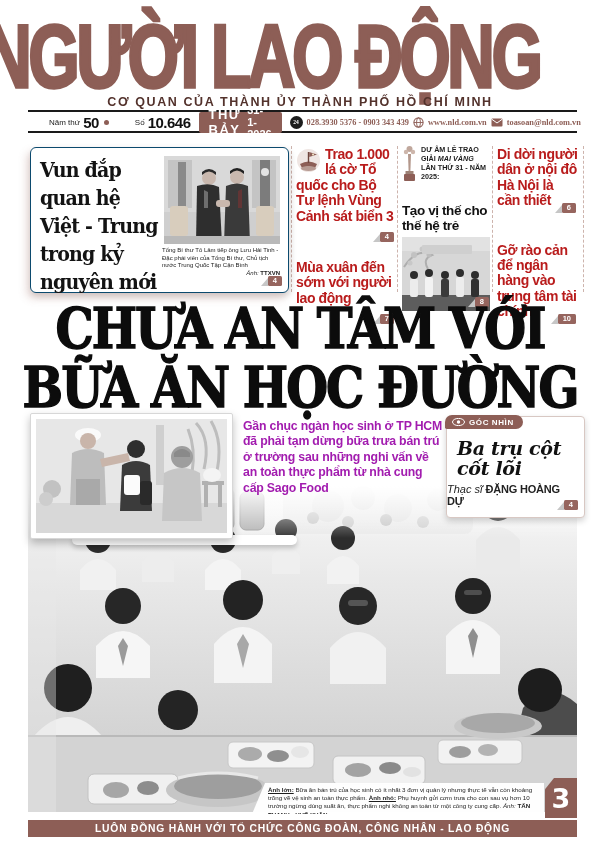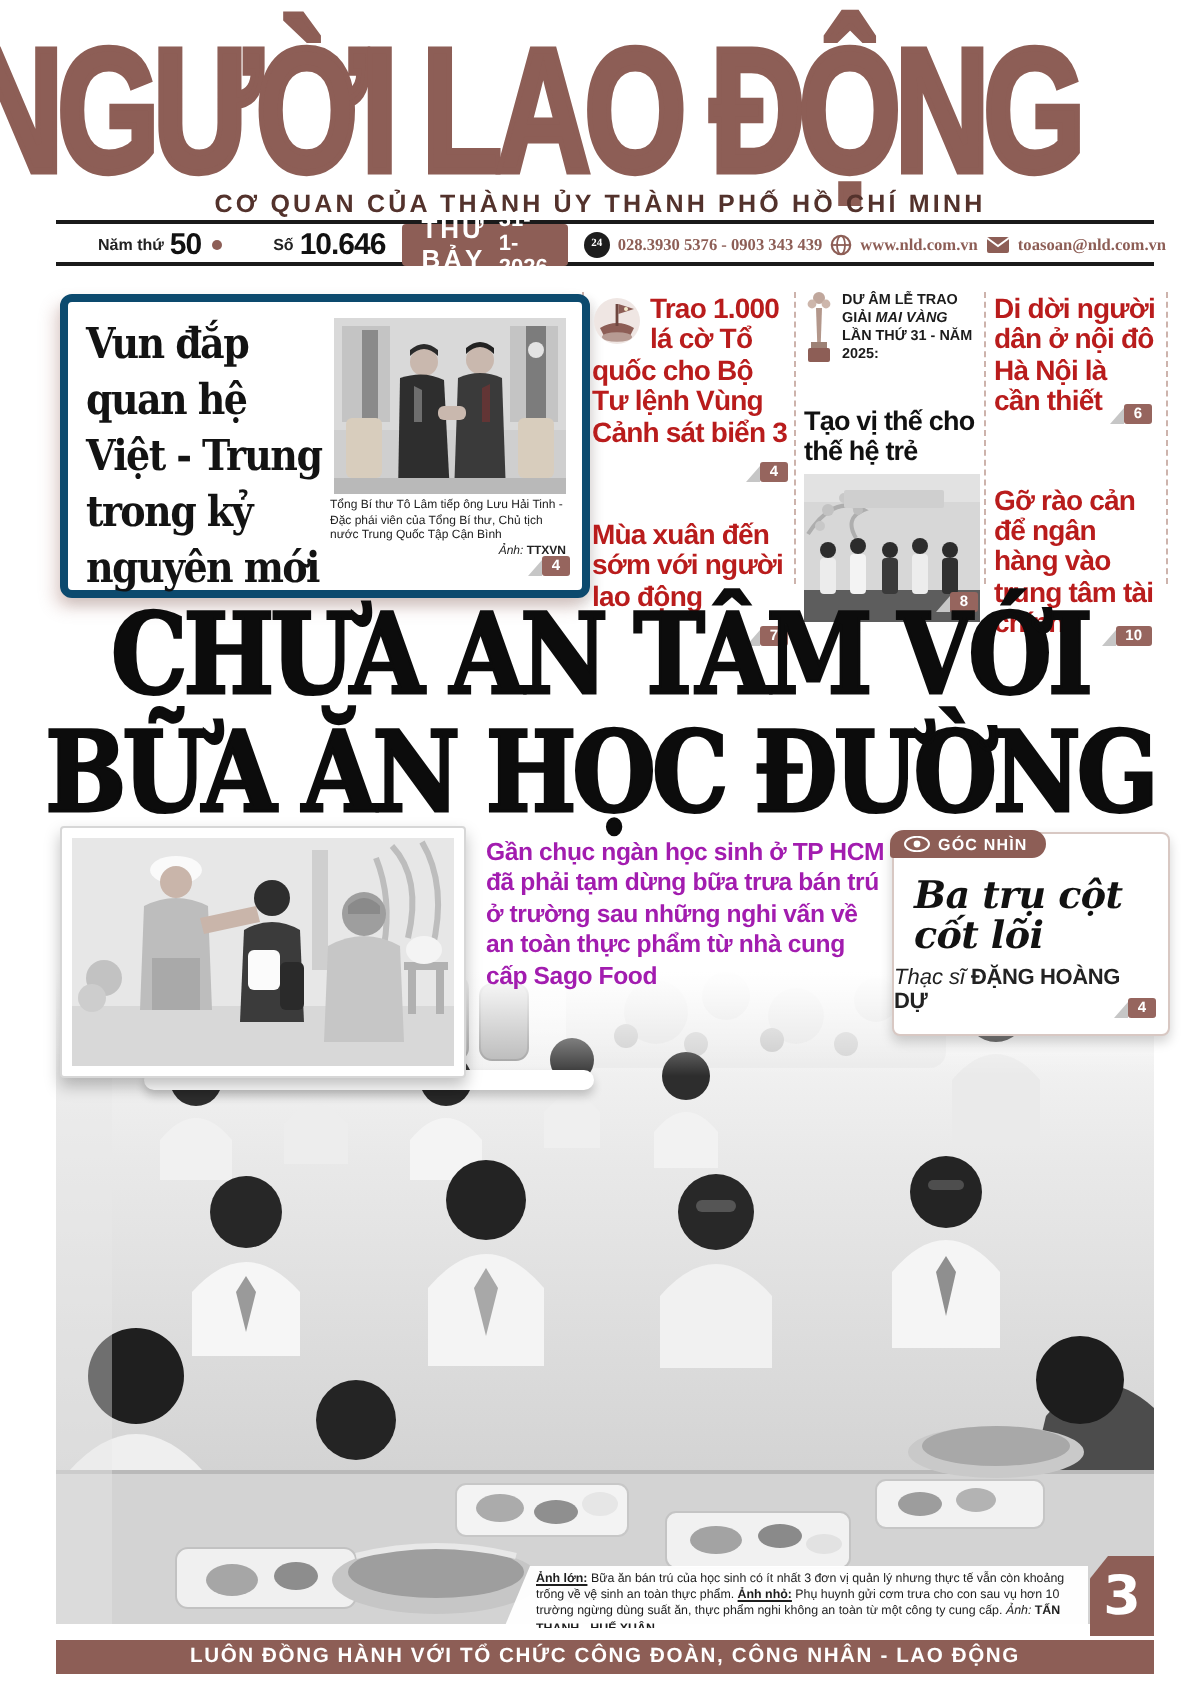--- a/index.html
+++ b/index.html
@@ -12,35 +12,35 @@
   .masthead-title{display:inline-block;font-family:"Liberation Sans",sans-serif;font-weight:bold;
     font-size:62px;letter-spacing:-3px;color:#8d5e56;-webkit-text-stroke:2.4px #8d5e56;
     transform:scale(1.06,1.42);transform-origin:center top;white-space:nowrap;}
   .tagline{left:0;top:95px;width:600px;text-align:center;font-size:12.5px;font-weight:bold;
     letter-spacing:1.6px;color:#53322c;}
 
   
   .rule{background:#1a1a1a;height:2px;}
   .dateline{left:28px;top:113px;width:549px;height:18px;display:flex;align-items:center;}
   .dl-left{display:flex;align-items:center;gap:3px;white-space:nowrap;}
-  .dl-small{font-size:8px;font-weight:bold;color:#222;padding-left:21px;}
+  .dl-small{font-size:8px;font-weight:normal;color:#222;padding-left:21px;}
   .dl-big{font-size:15px;font-weight:bold;color:#111;letter-spacing:-0.5px;}
   .dl-dot{width:5px;height:5px;border-radius:50%;background:#8d5e56;margin:0 2px;}
   .day-block{margin-left:8px;background:#8d5e56;color:#fff;height:21px;display:flex;
     align-items:center;gap:6px;padding:0 10px;border-radius:2px;}
   .day-name{font-size:13px;font-weight:bold;letter-spacing:1.5px;}
   .day-date{font-size:11px;font-weight:bold;}
   .dl-right{margin-left:8px;display:flex;align-items:center;gap:4px;color:#8d5e56;
     font-size:8.3px;font-weight:bold;white-space:nowrap;font-family:Liberation Serif, serif;}
   .phone-circle{width:13px;height:13px;border-radius:50%;background:#1d1d1d;color:#fff;
     font-size:5.5px;font-weight:bold;display:flex;align-items:center;justify-content:center;}
 
   
   .vdash{border-left:1px dashed #cdb3ac;width:0;top:146px;height:146px;}
-  .lead-card{left:30px;top:147px;width:257px;height:144px;background:#fff;border:4px solid #0c4a6e;
+  .lead-card{left:30px;top:147px;width:257px;height:144px;background:#fff;border:1px solid #0c4a6e;
     border-radius:6px;box-shadow:-3px 5px 8px rgba(165,115,105,.30),2px 3px 6px rgba(0,0,0,.12);}
   .lead-headline{position:absolute;left:9px;top:8px;width:124px;font-family:"DejaVu Serif",serif;
     font-weight:bold;font-size:19px;line-height:25px;letter-spacing:-0.8px;color:#131313;
     transform:scaleY(1.12);transform-origin:left top;}
   .lead-photo{position:absolute;right:8px;top:8px;width:116px;height:88px;overflow:hidden;}
   .lead-caption{position:absolute;right:8px;top:99px;width:118px;font-size:6px;line-height:1.25;color:#222;}
   .credit{font-weight:bold;}
   .credit-label{font-style:italic;font-weight:normal;}
 
   .badge{display:inline-block;position:relative;background:#96655e;color:#fff;font-size:7.5px;

